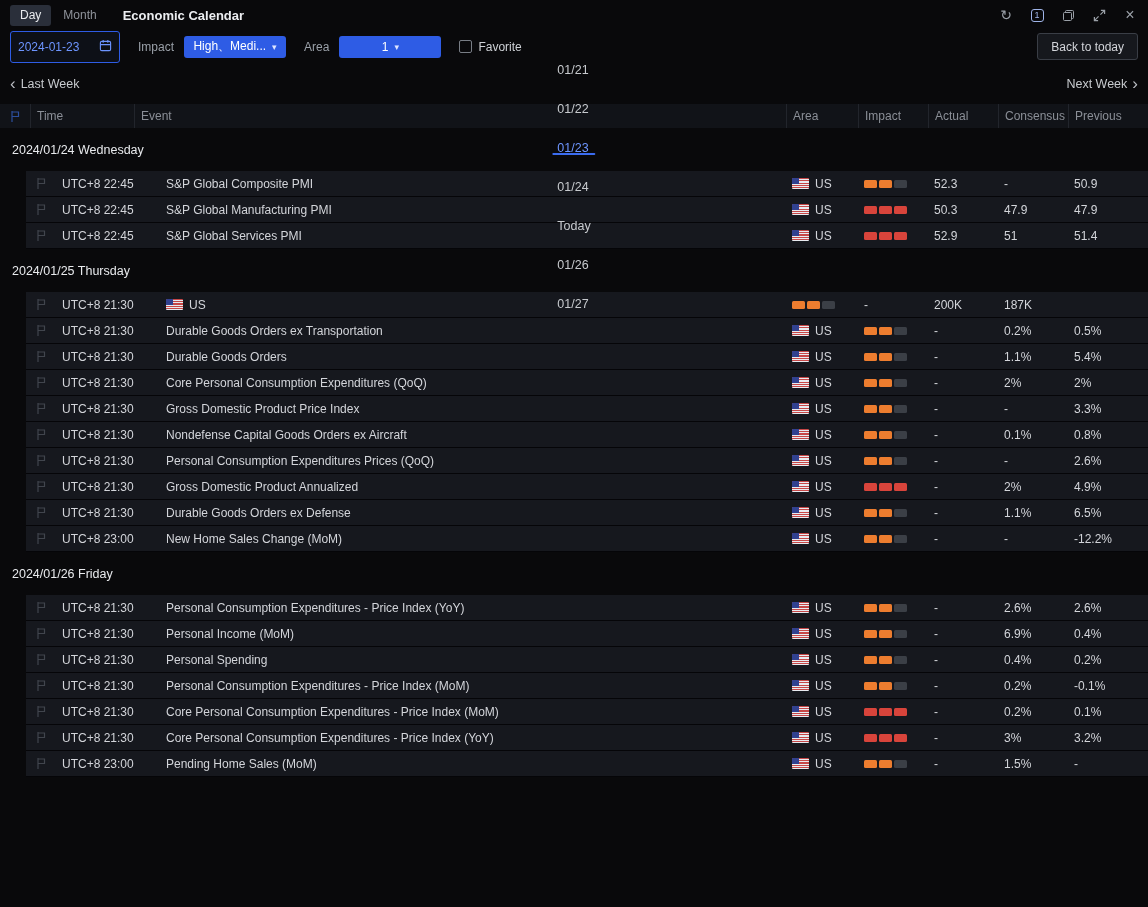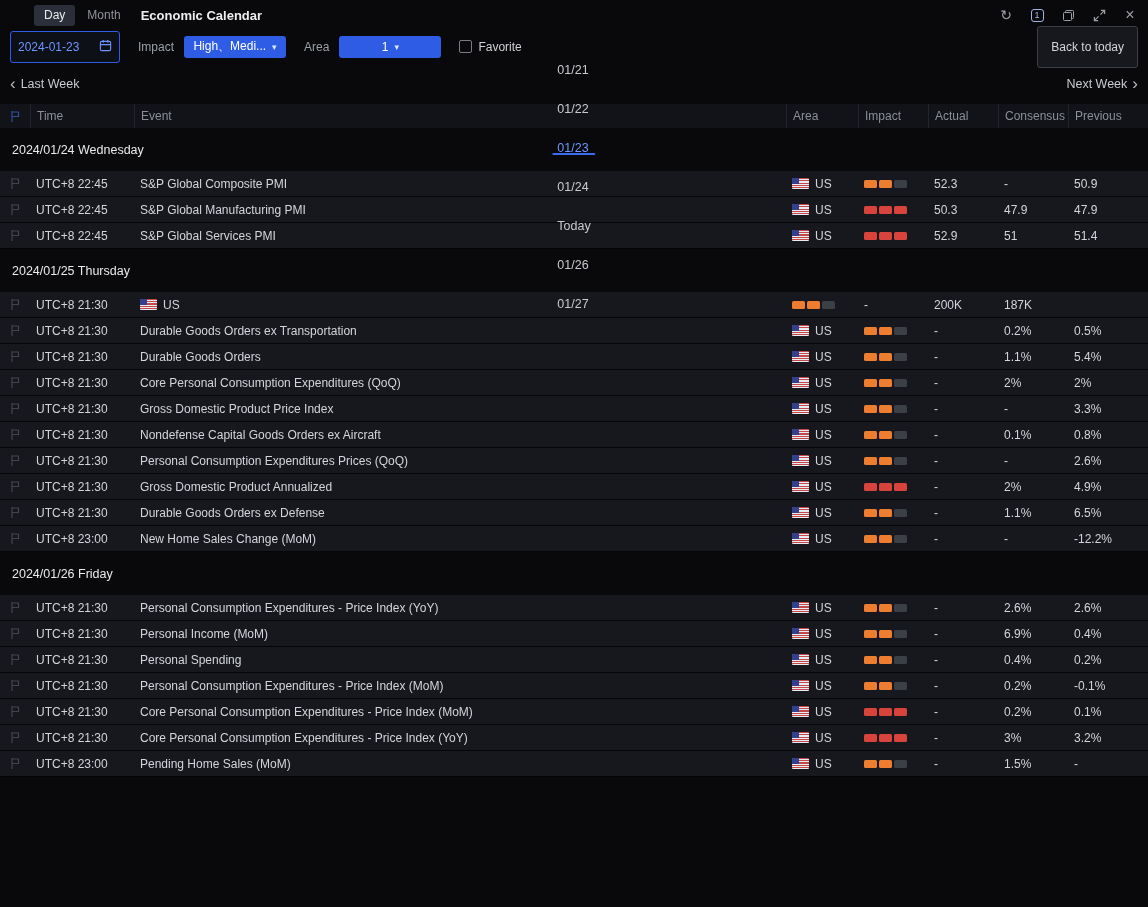--- a/index.html
+++ b/index.html
@@ -8,21 +8,21 @@
     --imp-med:#ed7d2f; --imp-high:#d8443b; --imp-empty:#3b3f46;
     --row-bg:#16181e; --page-bg:#09090b;
   }
   html,body{ width:1148px; height:907px; }
   body{
     background:var(--page-bg); color:#d3d5da;
     font-family:"Liberation Sans", sans-serif; font-size:12px;
     overflow:hidden; -webkit-font-smoothing:antialiased;
   }
   
-  .topbar{ height:30px; display:flex; align-items:center; padding:0 10px; gap:8px;margin-left:24px; }
+  .topbar{ height:30px; display:flex; align-items:center; padding:0 10px; gap:14px; }
   .view-tabs{ display:flex; gap:2px; }
   .view-tab{ border:none; background:transparent; color:#8f939b; font:inherit; height:21px;
     padding:0 10px; border-radius:3px; cursor:pointer; }
   .view-tab.active{ background:#2a2f3a; color:#e9ebee; }
   .win-title{ font-weight:bold; font-size:13px; color:#eceef1; margin-left:2px; }
   .win-icons{ margin-left:auto; display:flex; align-items:center; gap:15px; color:#9aa0a8; }
   .wicon{ display:inline-flex; align-items:center; justify-content:center; width:16px; height:16px;
     font-size:14px; line-height:1; cursor:pointer; }
   .wicon.close{ font-size:16px; }
   .panel1-box{ width:13px; height:13px; border:1px solid #9fb4e8; border-radius:3px; color:#9fb4e8;
@@ -33,21 +33,21 @@
     background:#0d1017; display:flex; align-items:center; justify-content:space-between;
     padding:0 7px; cursor:pointer; }
   .date-text{ color:var(--accent-text); }
   .flabel{ color:#9aa0a8; margin-left:8px; }
   .select{ height:22px; width:102px; background:var(--accent); border-radius:3px; display:flex;
     align-items:center; justify-content:center; padding:0 7px; color:#fff; cursor:pointer;
     white-space:nowrap; overflow:hidden; }
   .caret{ font-size:9px; margin-left:6px; color:#dfe6ff; flex:none; }
   .fav{ display:flex; align-items:center; gap:6px; margin-left:8px; color:#ced1d6; cursor:pointer; }
   .checkbox{ width:13px; height:13px; border:1px solid #787d85; border-radius:2px; background:transparent; }
-  .back-today{ margin-left:auto; height:42px; padding:0 13px; background:#16181d;
+  .back-today{ margin-left:auto; height:27px; padding:0 13px; background:#16181d;
     border:1px solid #3a3e46; border-radius:3px; color:#d3d5da; font:inherit; cursor:pointer; }
   
   .weeknav{ height:41px; display:flex; align-items:center; padding:0 10px; position:relative; }
   .wk-btn{ background:none; border:none; color:#c7cace; font:inherit; font-size:12.5px;
     display:flex; align-items:center; gap:5px; cursor:pointer; }
   .wk-btn.right{ margin-left:auto; }
   .chev{ font-size:17px; color:#b9bcc2; line-height:1; }
   .days{ position:absolute; left:50%; transform:translateX(-50%); display:flex; gap:25px;
     height:100%; align-items:stretch;flex-direction:column; }
   .day{ display:flex; align-items:center; padding:0 6px; color:#c7cace; font-size:12.5px;
@@ -56,21 +56,21 @@
   .day.active::after{ content:""; position:absolute; left:1px; right:1px; bottom:0; height:2px;
     background:#3b6cf0; border-radius:1px; }
   
   .row-grid{ display:grid; grid-template-columns:30px 104px 1fr 72px 70px 70px 70px 80px;
     align-items:center; }
   .thead{ height:24px; background:#111318; color:#8b8f97; }
   .th{ display:flex; align-items:center; height:100%; padding-left:6px; border-left:1px solid #22252c; }
   .th.first{ border-left:none; padding-left:9px; }
   .group-row{ height:43px; display:flex; align-items:center; padding-left:12px; color:#e8eaed;
     font-size:12.5px;text-align:center; }
-  .event-row{ height:26px; background:var(--row-bg); border-bottom:1px solid #050508; cursor:pointer; }
+  .event-row{ height:26px; background:var(--row-bg); border-bottom:1px solid #050508; cursor:pointer;margin-left:26px; }
   .cell{ display:flex; align-items:center; height:100%; padding-left:6px; overflow:hidden;
     white-space:nowrap; }
   .cell.first{ padding-left:9px; }
   .area-cell{ gap:6px; }
   .impact-cell{ gap:2px; }
   .seg{ width:13px; height:8px; border-radius:1.5px; background:var(--imp-empty); display:inline-block; flex:none; }
   .seg.medium{ background:var(--imp-med); }
   .seg.high{ background:var(--imp-high); }
   .us-flag{ width:17px; height:11px; border-radius:1px; position:relative; display:inline-block; flex:none;
     background:repeating-linear-gradient(180deg,#c64747 0 0.9px,#e8ebf0 0.9px 1.8px); overflow:hidden; }

